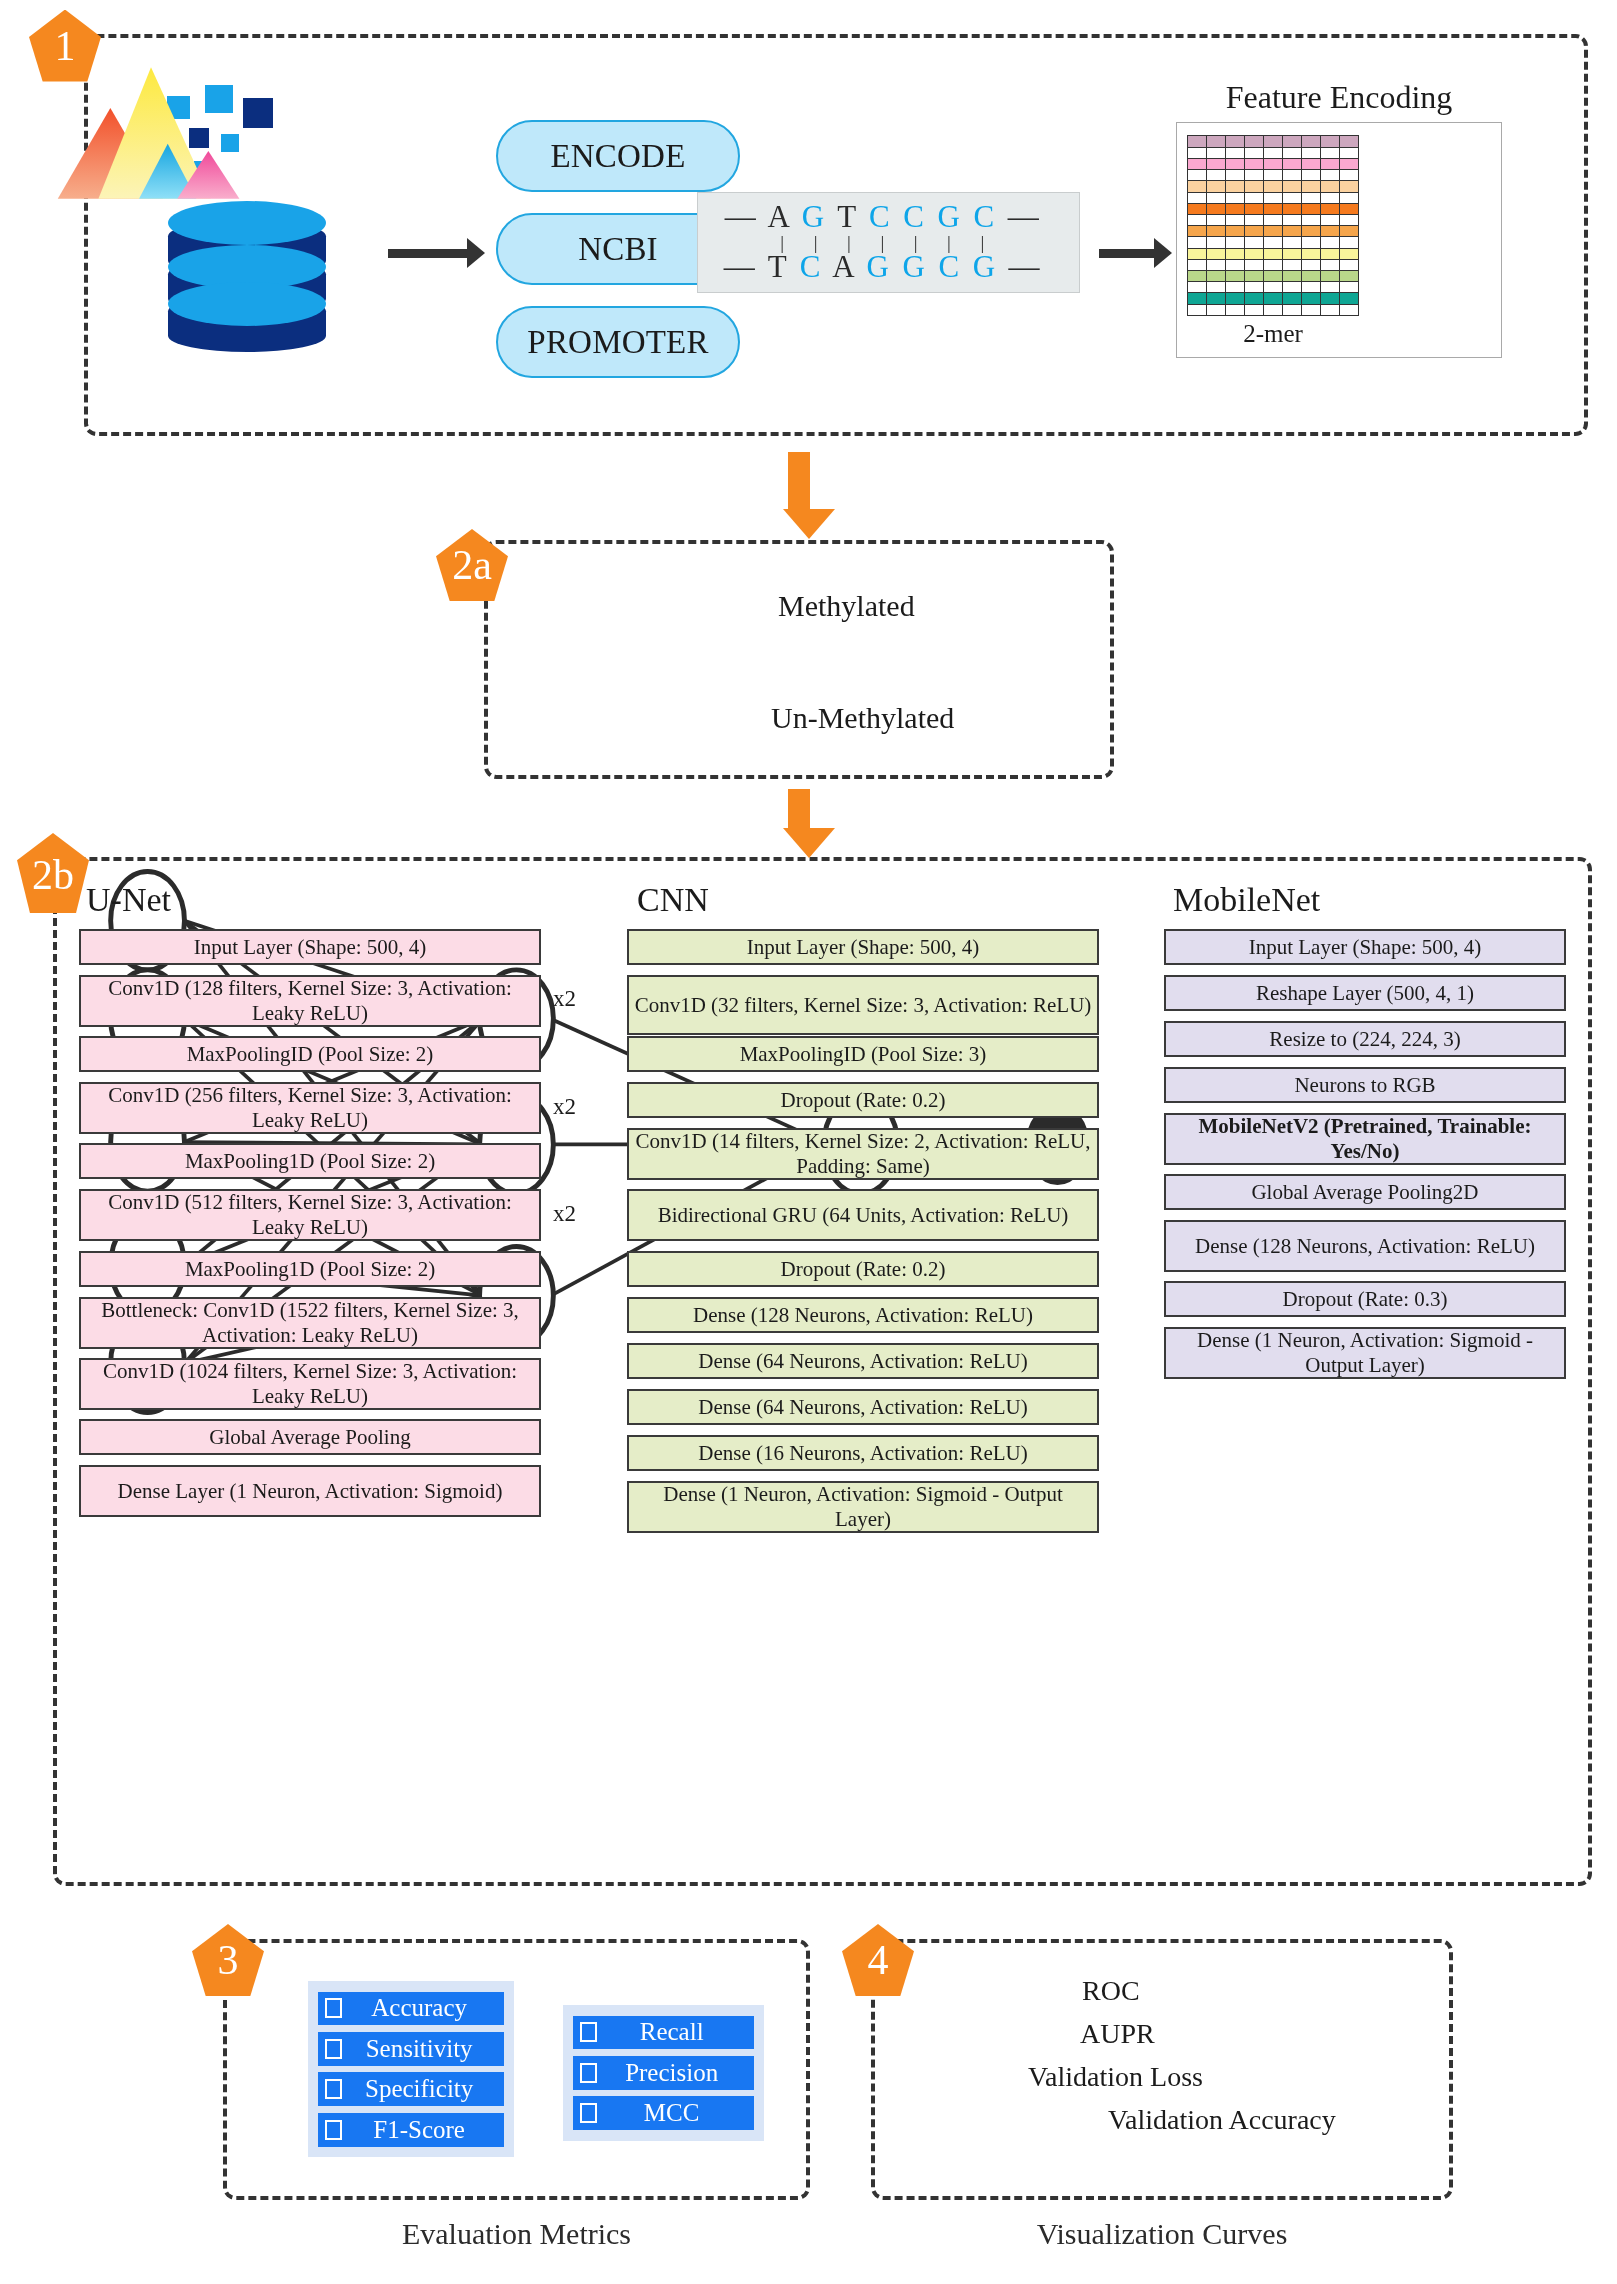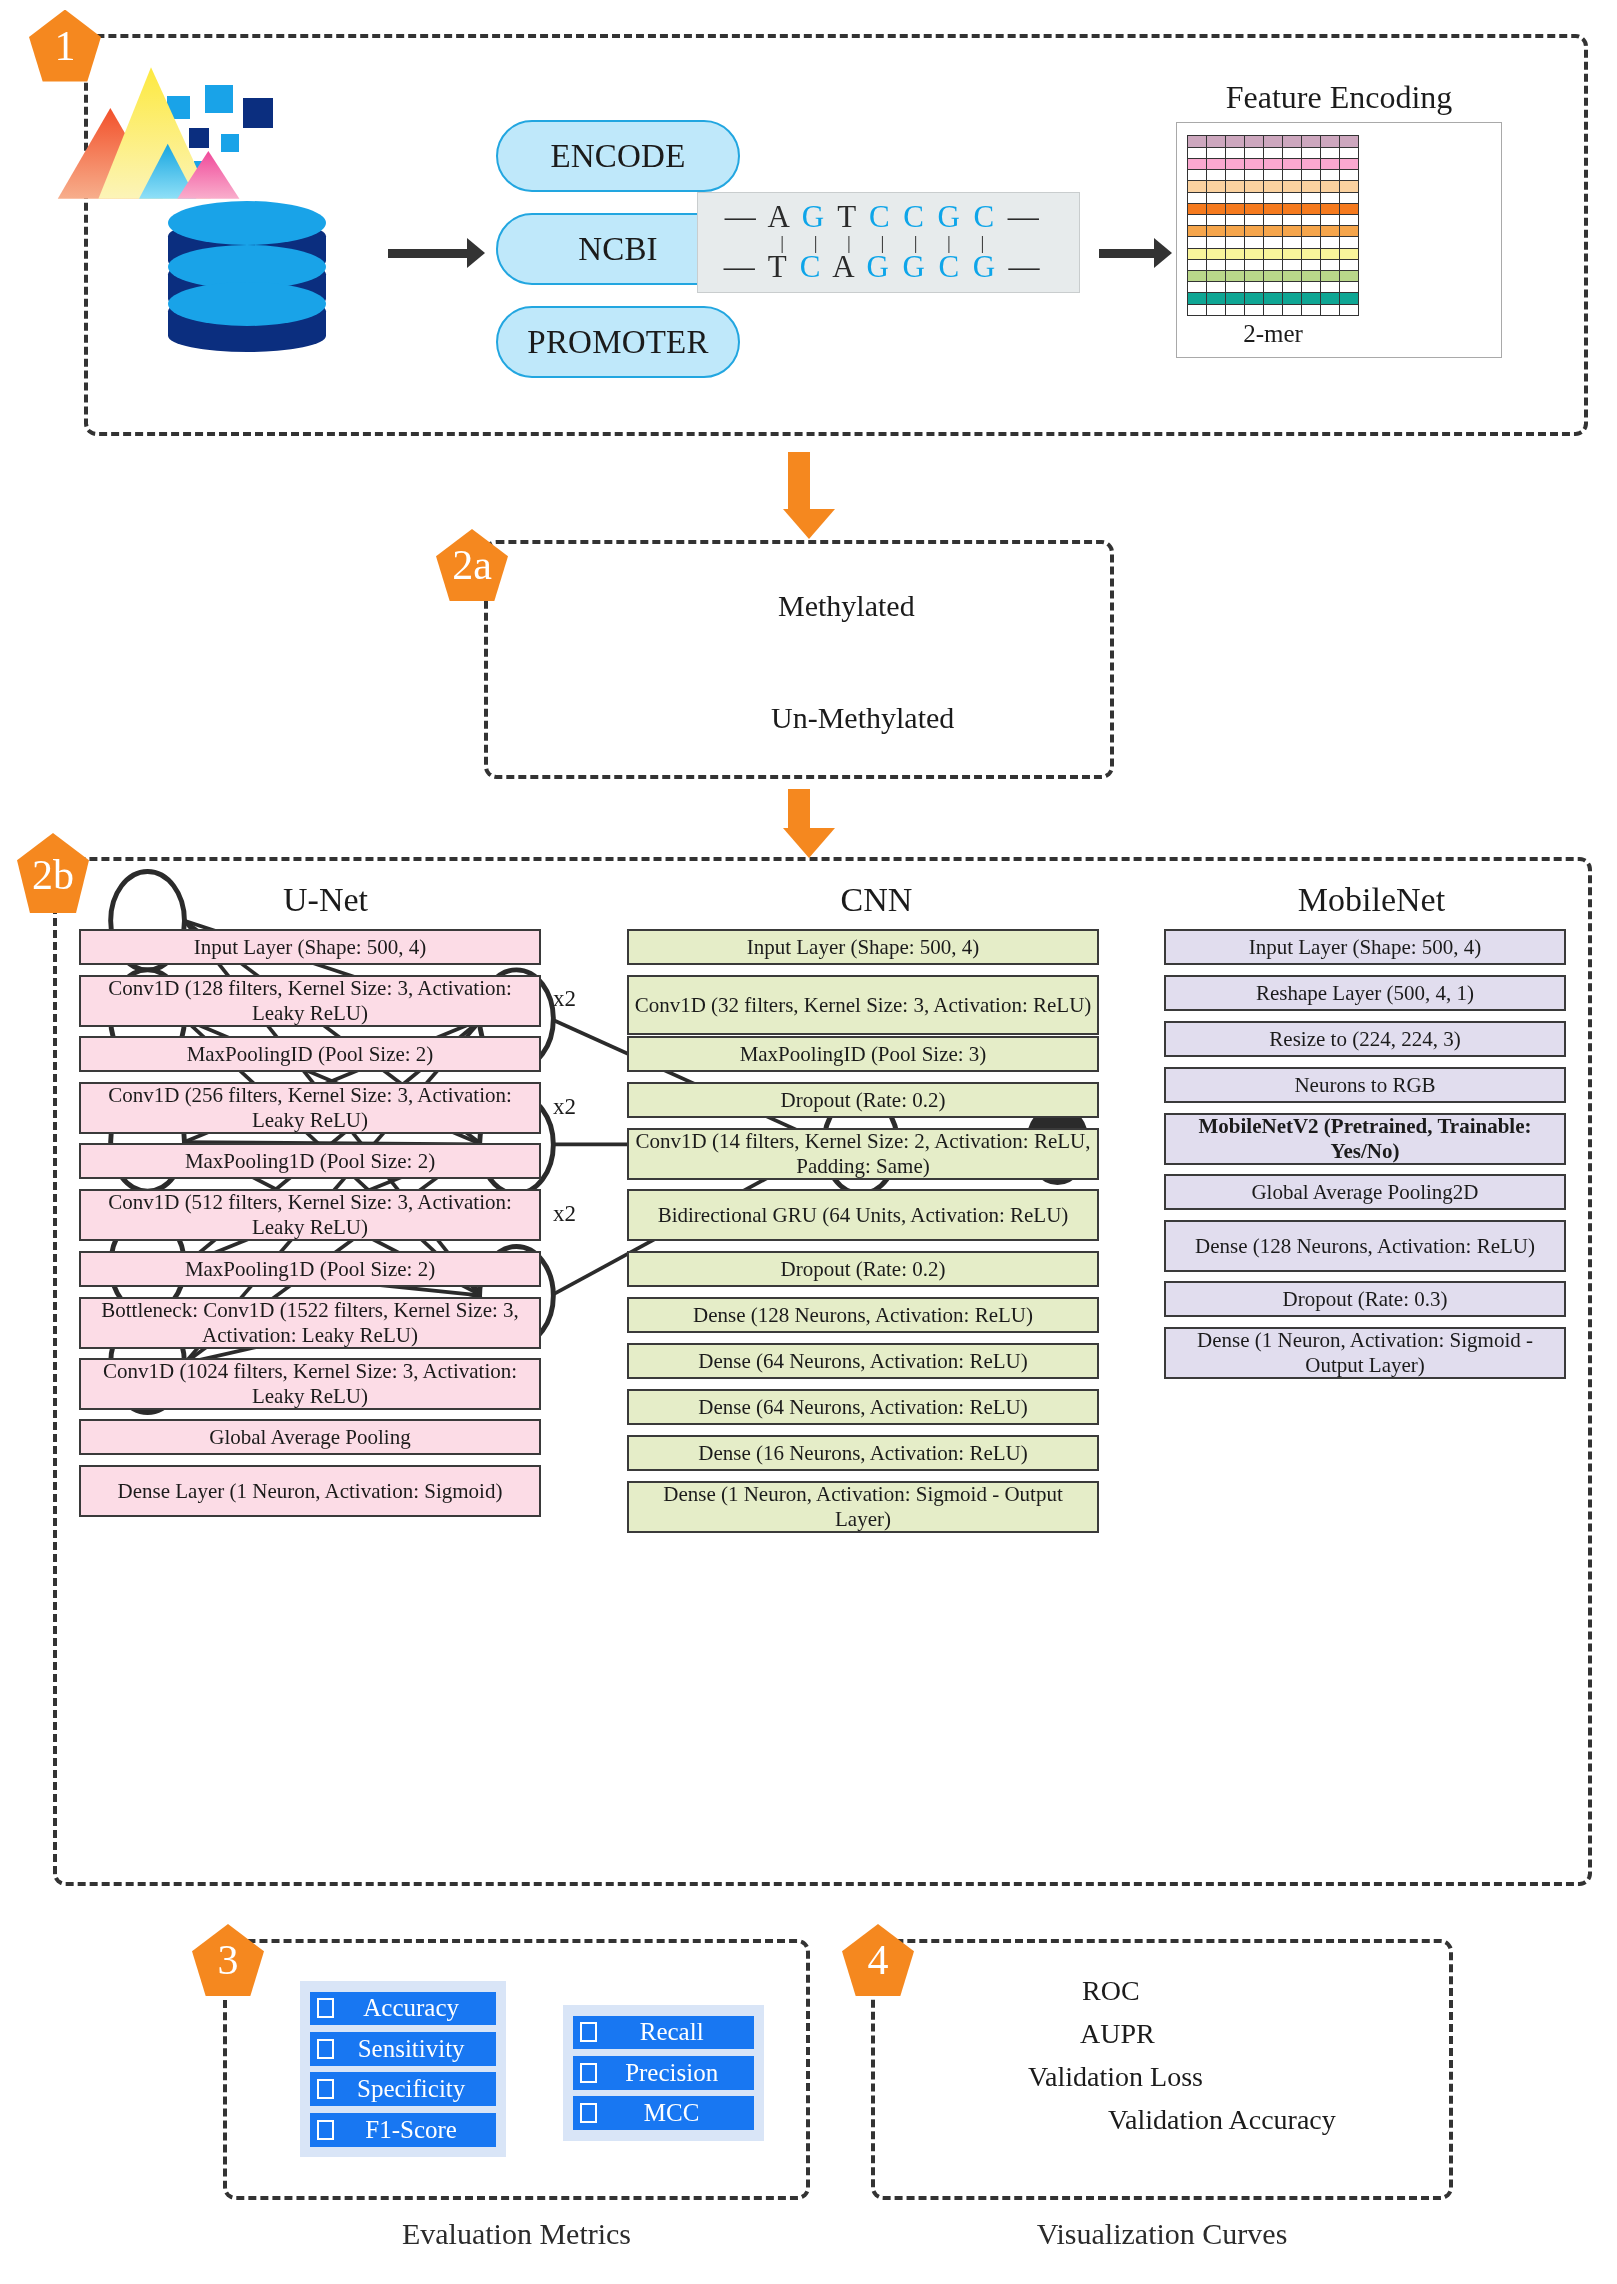--- a/index.html
+++ b/index.html
@@ -114,21 +114,21 @@
     border-top: 30px solid #F5881F;
   }
 
   
   #sec2a { left: 484px; top: 540px; width: 630px; height: 239px; }
   #nn { position: absolute; left: 0; top: 0; width: 100%; height: 100%; }
   .nnlabel { position: absolute; font-size: 30px; color: #1b1b1b; }
 
   
   #sec2b { left: 53px; top: 857px; width: 1539px; height: 1029px; }
-  .colhead { position: absolute; font-size: 34px; color: #1b1b1b; text-align: center; }
+  .colhead { position: absolute; font-size: 34px; color: #1b1b1b; }
   .lbox {
     position: absolute;
     border: 2.4px solid #3a3a3a;
     display: flex; align-items: center; justify-content: center;
     text-align: center;
     font-size: 21px;
     color: #1b1b1b;
     line-height: 1.18;
     padding: 1px 4.8px;
   }
@@ -514,21 +514,21 @@
     <div class="lbox mob" style="left: 1164px; top: 1281px; width: 402px; height: 36px;">
       <span>Dropout (Rate: 0.3)</span>
     </div>
     <div class="lbox mob" style="left: 1164px; top: 1327px; width: 402px; height: 52px;">
       <span>Dense (1 Neuron, Activation: Sigmoid - Output Layer)</span>
     </div>
   </div>
 
 <div class="dashbox" id="sec3"></div>
 <div class="badge" id="badge3" style="left:192px; top:1924px;">3</div>
-<div class="metricgroup" id="mg-left" style="left:300px;  top:1981px; width:206px;">
+<div class="metricgroup" id="mg-left" style="left:308px;  top:1981px; width:206px;">
     <div class="metric">
       <span class="chk"></span>
       <span class="t">Accuracy</span>
     </div>
     <div class="metric">
       <span class="chk"></span>
       <span class="t">Sensitivity</span>
     </div>
     <div class="metric">
       <span class="chk"></span>

